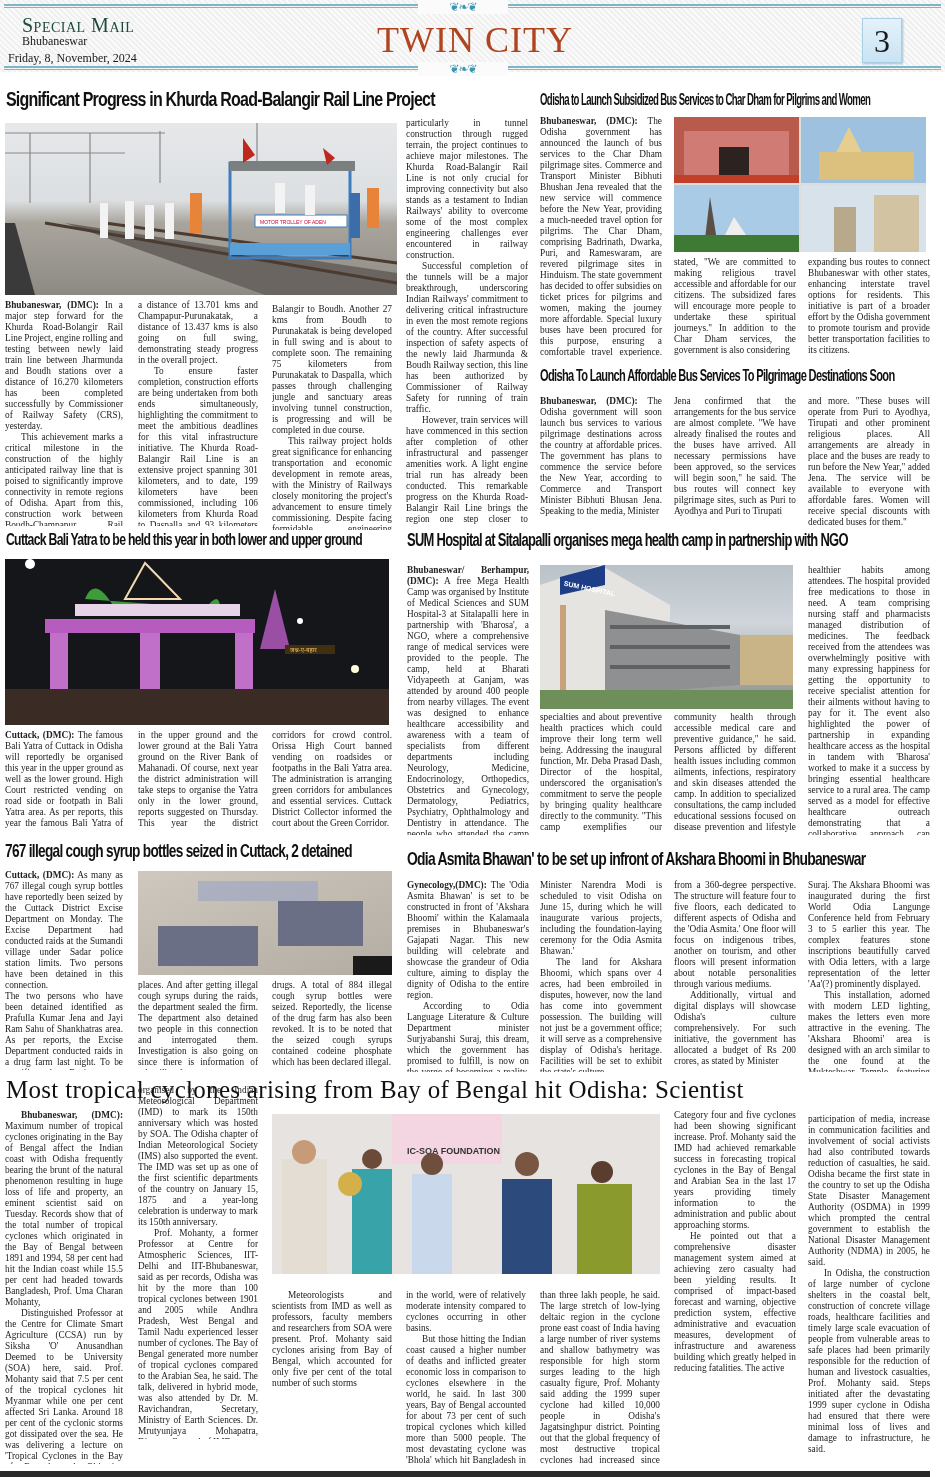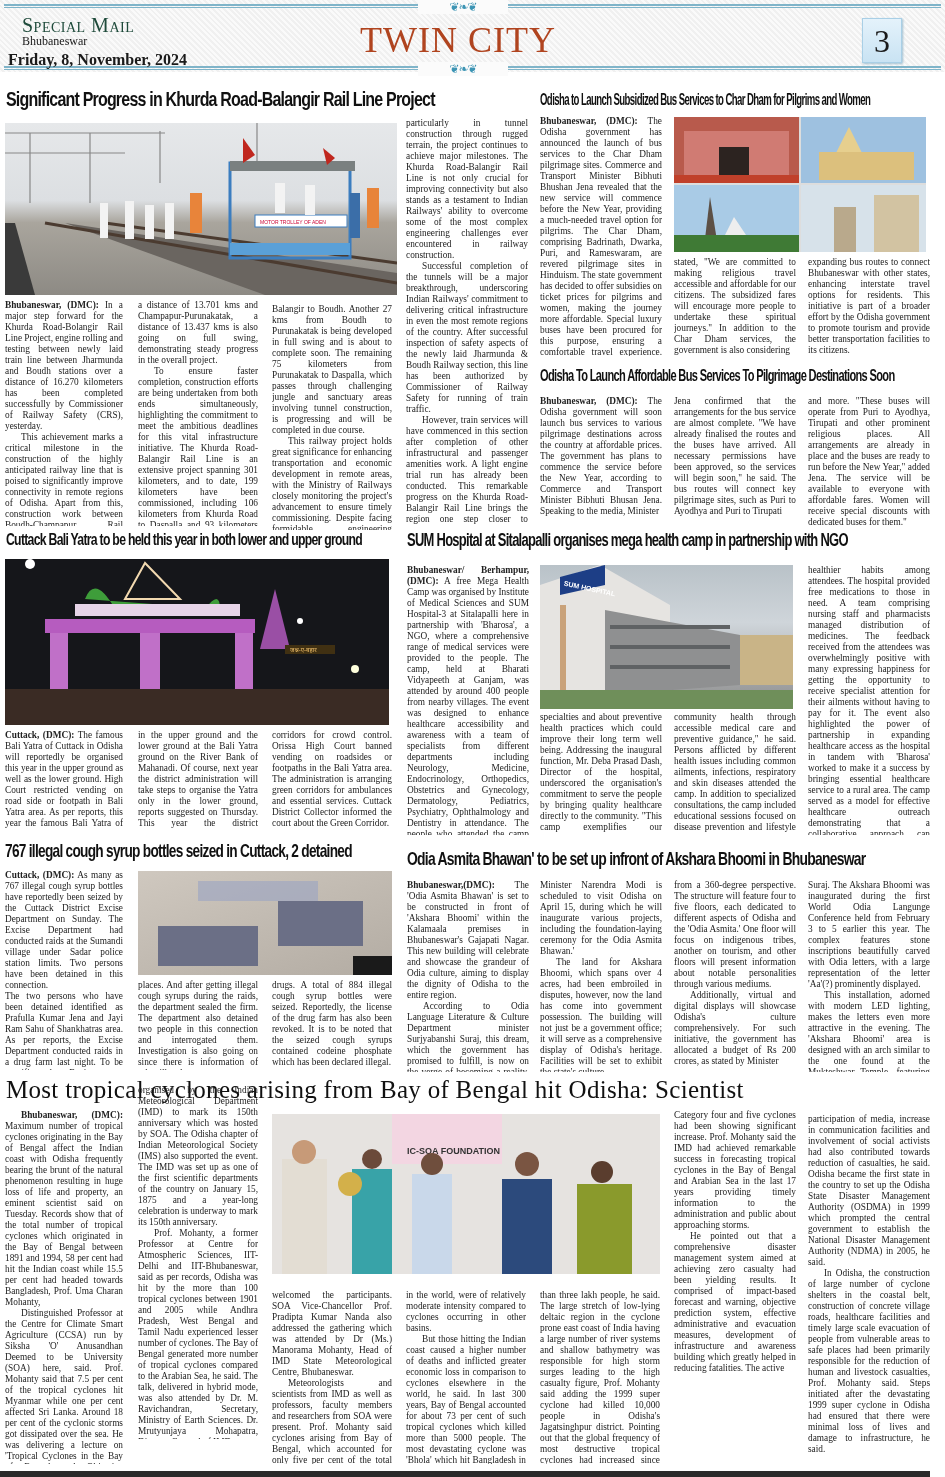--- a/index.html
+++ b/index.html
@@ -5,22 +5,22 @@
 *{box-sizing:border-box;margin:0;padding:0}
 html,body{width:945px;height:1477px;background:#fff;overflow:hidden}
 body{font-family:"Liberation Serif",serif;color:#1a1a1a;position:relative}
 .masthead{position:absolute;left:0;top:0;width:945px;height:72px;background:repeating-linear-gradient(45deg,#fafafa 0 2px,#f0f0f0 2px 4px)}
 .mh-rule{position:absolute;left:4px;right:4px;height:4px;border-top:2px solid #7fb4c9;border-bottom:1px solid #7fb4c9}
 .mh-rule.top{top:4px}.mh-rule.bot{top:66px}
 .swirl{position:absolute;left:418px;width:90px;height:14px;display:flex;justify-content:center;align-items:center;background:#fbfbfb;color:#3c94b4;font-size:12px;letter-spacing:-1px}
 .swirl.top{top:0}.swirl.bot{top:62px}
 .paper-name{position:absolute;left:22px;top:14px;font-size:20px;color:#1e4a3a;font-variant:small-caps;letter-spacing:.5px}
 .paper-city{position:absolute;left:22px;top:34px;font-size:12px}
-.paper-date{position:absolute;left:8px;top:51px;font-size:16px;font-weight:bold}
-.section-title{position:absolute;left:360px;top:22px;width:230px;font-size:36px;color:#b0441f;letter-spacing:1px;line-height:1}
+.paper-date{position:absolute;left:8px;top:51px;font-size:12px;font-weight:normal}
+.section-title{position:absolute;left:360px;top:22px;width:230px;text-align:center;font-size:36px;color:#b0441f;letter-spacing:1px;line-height:1}
 .page-num{position:absolute;left:862px;top:18px;width:40px;height:45px;background:linear-gradient(#e4f2fb,#c9e3f3);border:1px solid #a9cfe6;font-size:32px;text-align:center;line-height:45px;box-shadow:1px 1px 2px #9fbfd0}
 .hl{position:absolute;font-family:"Liberation Sans",sans-serif;font-weight:bold;color:#111;white-space:nowrap;transform-origin:left top;letter-spacing:-1px}
 .col{position:absolute;font-size:9.3px;line-height:11px;text-align:justify;color:#222;overflow:hidden}
 .col p{text-indent:0}
 .col p.ind{text-indent:16px}
 .col b{font-weight:bold}
 .photo{position:absolute;overflow:hidden}
 .rule{position:absolute;background:#222}
 </style>
 </head>
@@ -185,21 +185,21 @@
 </div>
 <div class="col" style="left:674px;top:712px;width:122px;height:120px">
   <p>community health through accessible medical care and preventive guidance," he said. Persons afflicted by different health issues including common ailments, infections, respiratory and skin diseases attended the camp. In addition to specialized consultations, the camp included educational sessions focused on disease prevention and lifestyle modifications to encourage</p>
 </div>
 <div class="col" style="left:808px;top:565px;width:122px;height:270px">
   <p>healthier habits among attendees. The hospital provided free medications to those in need. A team comprising nursing staff and pharmacists managed distribution of medicines. The feedback received from the attendees was overwhelmingly positive with many expressing happiness for getting the opportunity to receive specialist attention for their ailments without having to pay for it. The event also highlighted the power of partnership in expanding healthcare access as the hospital in tandem with 'Bharosa' worked to make it a success by bringing essential healthcare service to a rural area. The camp served as a model for effective healthcare outreach demonstrating that a collaborative approach can bridge gaps in healthcare access in needy areas.</p>
 </div>
 
 <div class="hl" style="left:5px;top:840px;font-size:19px;transform:scaleX(0.72)">767 illegal cough syrup bottles seized in Cuttack, 2 detained</div>
 <div class="col" style="left:5px;top:870px;width:118px;height:200px">
-  <p><b>Cuttack, (DMC):</b><span> As many as 767 illegal cough syrup bottles have reportedly been seized by the Cuttack District Excise Department on Sunday. The Excise Department had conducted raids at the Sumandi village under Sadar police station limits. Two persons have been detained in this connection.</span></p>
+  <p><b>Cuttack, (DMC):</b><span> As many as 767 illegal cough syrup bottles have reportedly been seized by the Cuttack District Excise Department on Monday. The Excise Department had conducted raids at the Sumandi village under Sadar police station limits. Two persons have been detained in this connection.</span></p>
   <p>The two persons who have been detained identified as Prafulla Kumar Jena and Jayi Ram Sahu of Shankhatras area. As per reports, the Excise Department conducted raids in a drug farm last night. To be specific, the Excise team conducted raids at two</p>
 </div>
 <div class="photo" style="left:138px;top:871px;width:254px;height:104px;background:linear-gradient(160deg,#cfc8bf,#b3aca3)">
   <svg width="254" height="104" viewBox="0 0 254 104">
     <g fill="#6b6f86">
         <rect x="20" y="55" width="100" height="40"></rect>
         <rect x="140" y="30" width="85" height="45"></rect>
       </g>
     <g fill="#9aa4c3">
         <rect x="60" y="10" width="120" height="20" opacity="0.6"></rect>
@@ -209,25 +209,25 @@
 </div>
 <div class="col" style="left:138px;top:980px;width:120px;height:90px">
   <p>places. And after getting illegal cough syrups during the raids, the department sealed the firm. The department also detained two people in this connection and interrogated them. Investigation is also going on since there is information of other illegal</p>
 </div>
 <div class="col" style="left:272px;top:980px;width:120px;height:90px">
   <p>drugs. A total of 884 illegal cough syrup bottles were seized. Reportedly, the license of the drug farm has also been revoked. It is to be noted that the seized cough syrups contained codeine phosphate which has been declared illegal.</p>
 </div>
 
 <div class="hl" style="left:407px;top:848px;font-size:19px;transform:scaleX(0.73)">Odia Asmita Bhawan' to be set up infront of Akshara Bhoomi in Bhubaneswar</div>
 <div class="col" style="left:407px;top:880px;width:122px;height:192px">
-  <p><b>Bhubaneswar,(DMC):</b><span> The 'Odia Asmita Bhawan' is set to be constructed in front of 'Akshara Bhoomi' within the Kalamaala premises in Bhubaneswar's Gajapati Nagar. This new building will celebrate and showcase the grandeur of Odia culture, aiming to display the dignity of Odisha to the entire region.</span></p>
+  <p><b>Gynecology,(DMC):</b><span> The 'Odia Asmita Bhawan' is set to be constructed in front of 'Akshara Bhoomi' within the Kalamaala premises in Bhubaneswar's Gajapati Nagar. This new building will celebrate and showcase the grandeur of Odia culture, aiming to display the dignity of Odisha to the entire region.</span></p>
   <p class="ind">According to Odia Language Literature &amp; Culture Department minister Surjyabanshi Suraj, this dream, which the government has promised to fulfill, is now on the verge of becoming a reality. Prime</p>
 </div>
 <div class="col" style="left:540px;top:880px;width:122px;height:192px">
-  <p>Minister Narendra Modi is scheduled to visit Odisha on April 15, during which he will inaugurate various projects, including the foundation-laying ceremony for the Odia Asmita Bhawan.'</p>
+  <p>Minister Narendra Modi is scheduled to visit Odisha on June 15, during which he will inaugurate various projects, including the foundation-laying ceremony for the Odia Asmita Bhawan.'</p>
   <p class="ind">The land for Akshara Bhoomi, which spans over 4 acres, had been embroiled in disputes, however, now the land has come into government possession. The building will not just be a government office; it will serve as a comprehensive display of Odisha's heritage. Facilities will be set to exhibit the state's culture</p>
 </div>
 <div class="col" style="left:674px;top:880px;width:122px;height:192px">
   <p>from a 360-degree perspective. The structure will feature four to five floors, each dedicated to different aspects of Odisha and the 'Odia Asmita.' One floor will focus on indigenous tribes, another on tourism, and other floors will present information about notable personalities through various mediums.</p>
   <p class="ind">Additionally, virtual and digital displays will showcase Odisha's culture comprehensively. For such initiative, the government has allocated a budget of Rs 200 crores, as stated by Minister</p>
 </div>
 <div class="col" style="left:808px;top:880px;width:122px;height:192px">
   <p>Suraj. The Akshara Bhoomi was inaugurated during the first World Odia Langunge Conference held from February 3 to 5 earlier this year. The complex features stone inscriptions beautifully carved with Odia letters, with a large representation of the letter 'Aa'(?) prominently displayed.</p>
   <p class="ind">This installation, adorned with modern LED lighting, makes the letters even more attractive in the evening. The 'Akshara Bhoomi' area is designed with an arch similar to the one found at the Mukteshwar Temple, featuring the large Odia letter 'Aa' that draws attention.</p>
 </div>
@@ -252,21 +252,20 @@
     <circle cx="78" cy="70" r="12" fill="#d3b04a"></circle>
     <rect x="140" y="60" width="40" height="100" fill="#c9d8ea"></rect>
       <circle cx="160" cy="50" r="11" fill="#6f4e3d"></circle>
     <rect x="230" y="65" width="50" height="95" fill="#2c4a7c"></rect>
       <circle cx="255" cy="50" r="12" fill="#7a5542"></circle>
     <rect x="305" y="70" width="55" height="90" fill="#8a9a2c"></rect>
       <circle cx="330" cy="58" r="11" fill="#5a3d2e"></circle>
   </svg>
 </div>
 <div class="col" style="left:272px;top:1290px;width:120px;height:174px">
-  <p>welcomed the participants. SOA Vice-Chancellor Prof. Pradipta Kumar Nanda also addressed the gathering which was attended by Dr (Ms.) Manorama Mohanty, Head of IMD State Meteorological Centre, Bhubaneswar.</p>
   <p class="ind">Meteorologists and scientists from IMD as well as professors, faculty members and researchers from SOA were present. Prof. Mohanty said cyclones arising from Bay of Bengal, which accounted for only five per cent of the total number of such storms</p>
 </div>
 <div class="col" style="left:406px;top:1290px;width:120px;height:174px">
   <p>in the world, were of relatively moderate intensity compared to cyclones occurring in other basins.</p>
   <p class="ind">But those hitting the Indian coast caused a higher number of deaths and inflicted greater economic loss in comparison to cyclones elsewhere in the world, he said. In last 300 years, Bay of Bengal accounted for about 73 per cent of such tropical cyclones which killed more than 5000 people. The most devastating cyclone was 'Bhola' which hit Bangladesh in 1970 killing more</p>
 </div>
 <div class="col" style="left:540px;top:1290px;width:120px;height:174px">
   <p>than three lakh people, he said. The large stretch of low-lying deltaic region in the cyclone prone east coast of India having a large number of river systems and shallow bathymetry was responsible for high storm surges leading to the high casualty figure, Prof. Mohanty said adding the 1999 super cyclone had killed 10,000 people in Odisha's Jagatsinghpur district. Pointing out that the global frequency of most destructive tropical cyclones had increased since the 1970s, he said the number of</p>
 </div>
 <div class="col" style="left:674px;top:1110px;width:122px;height:354px">

